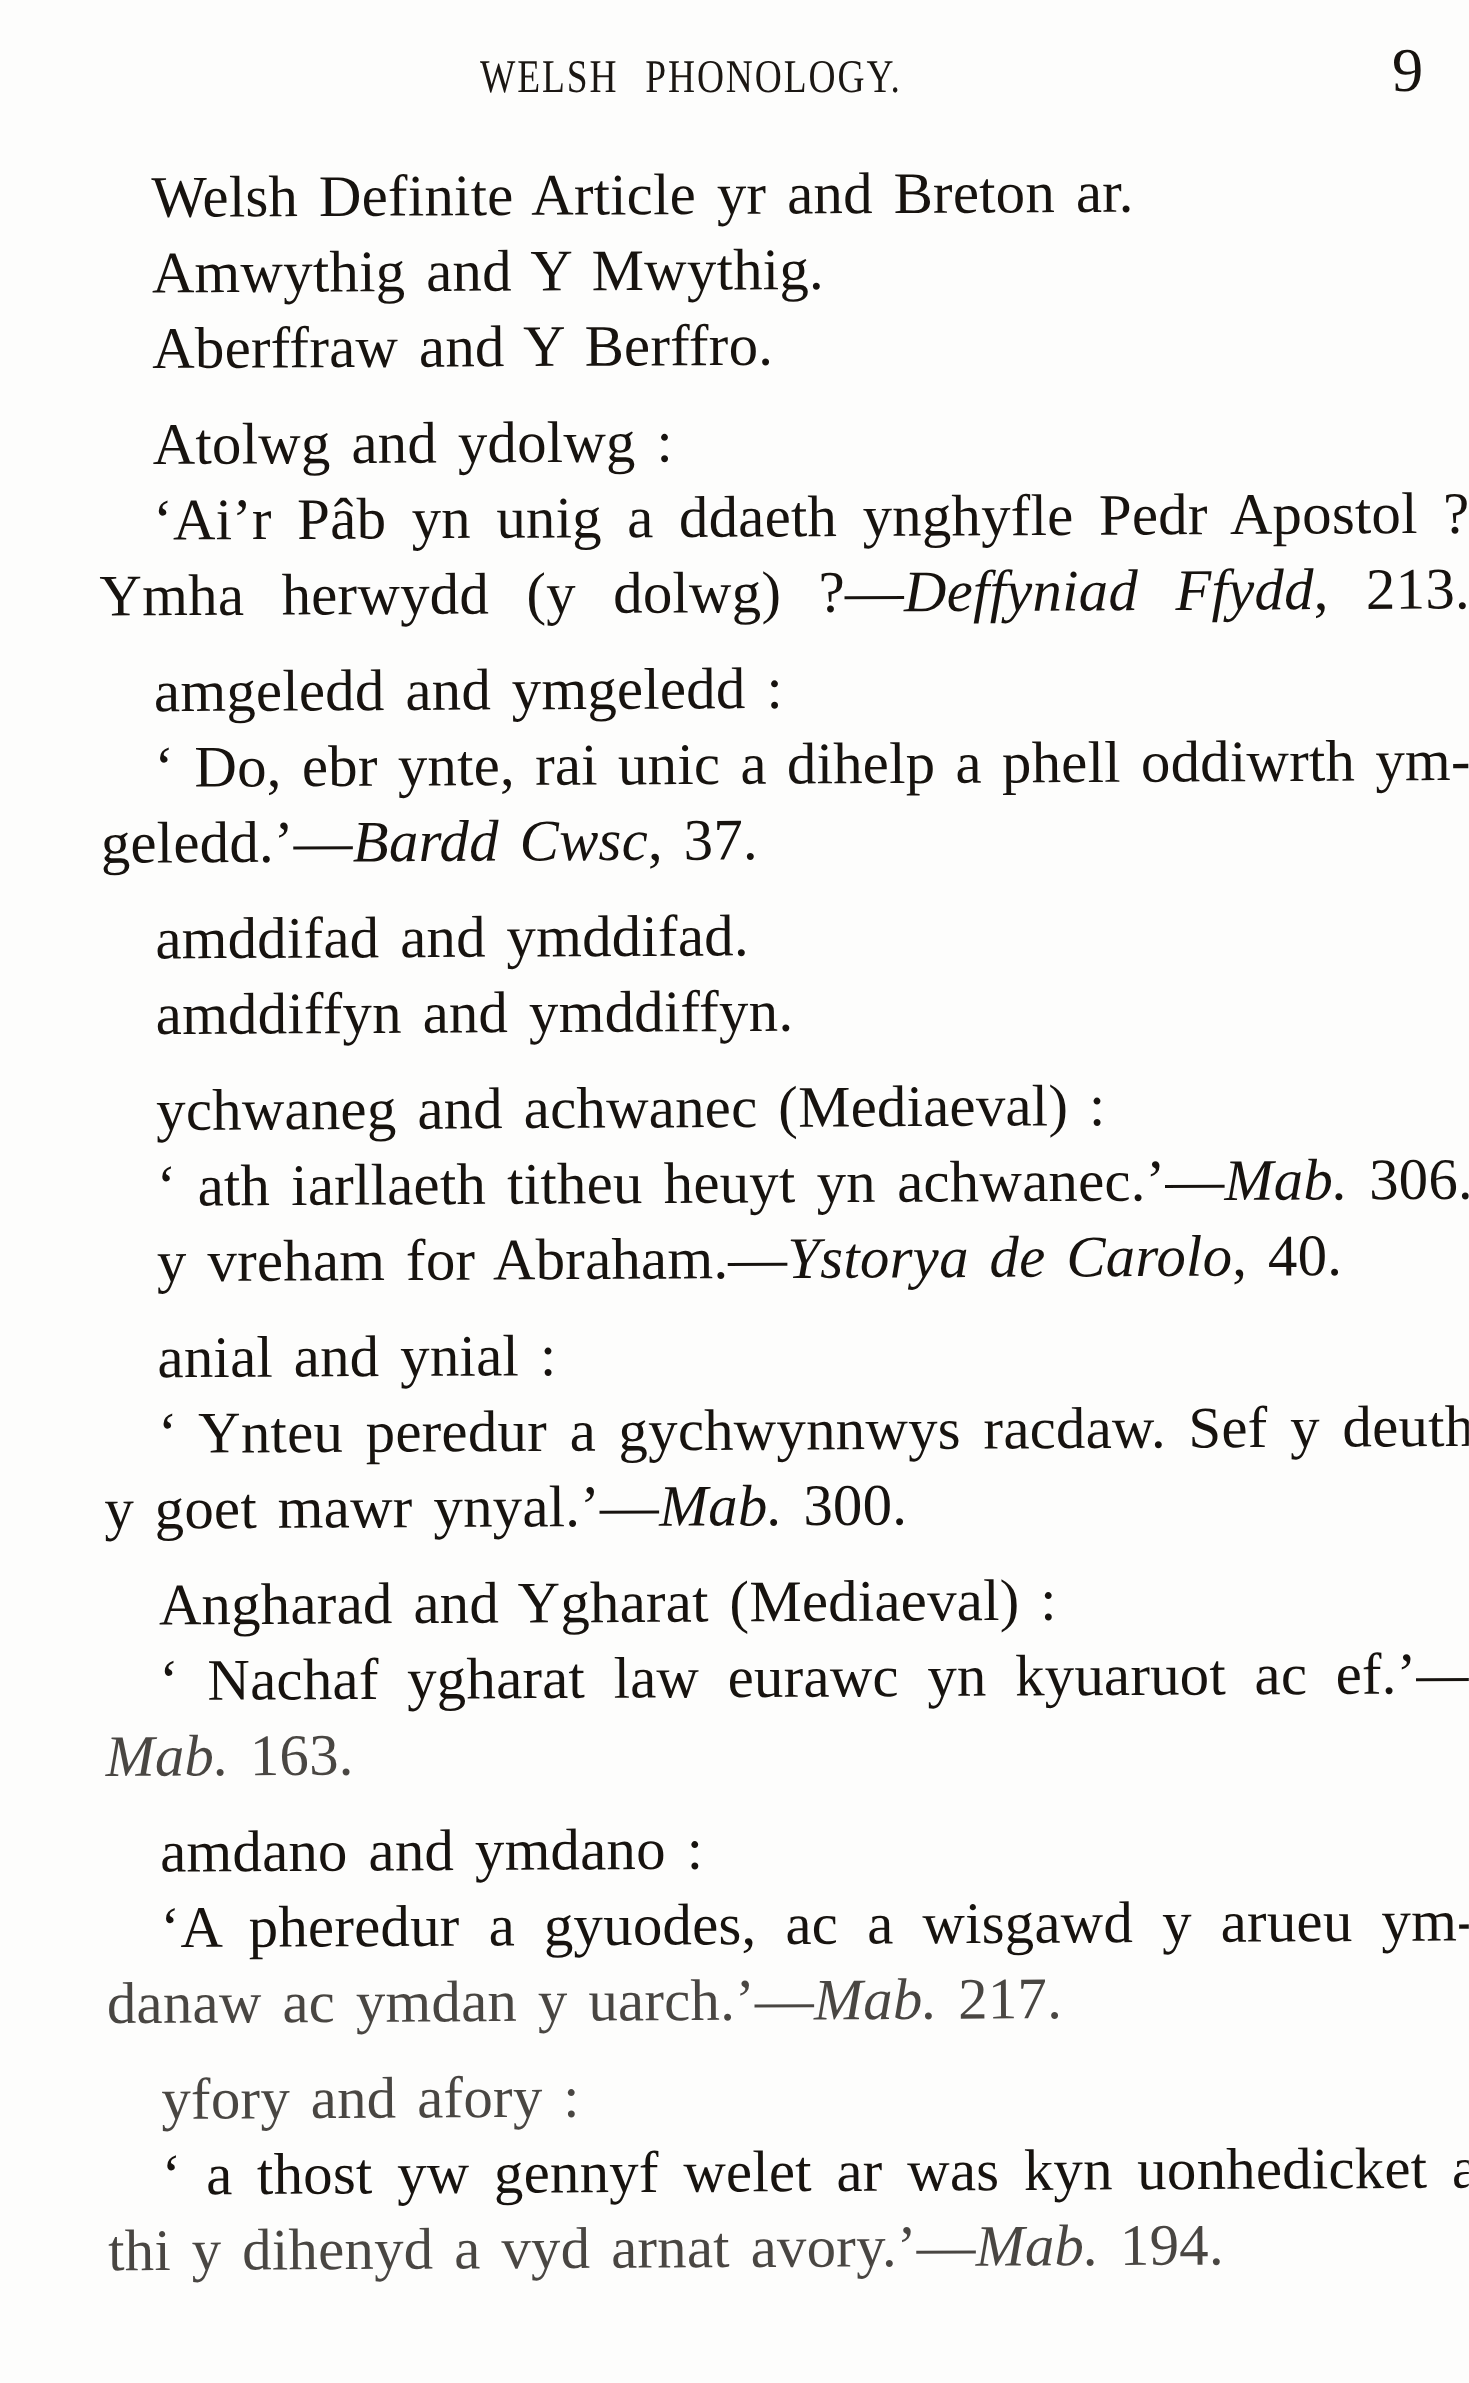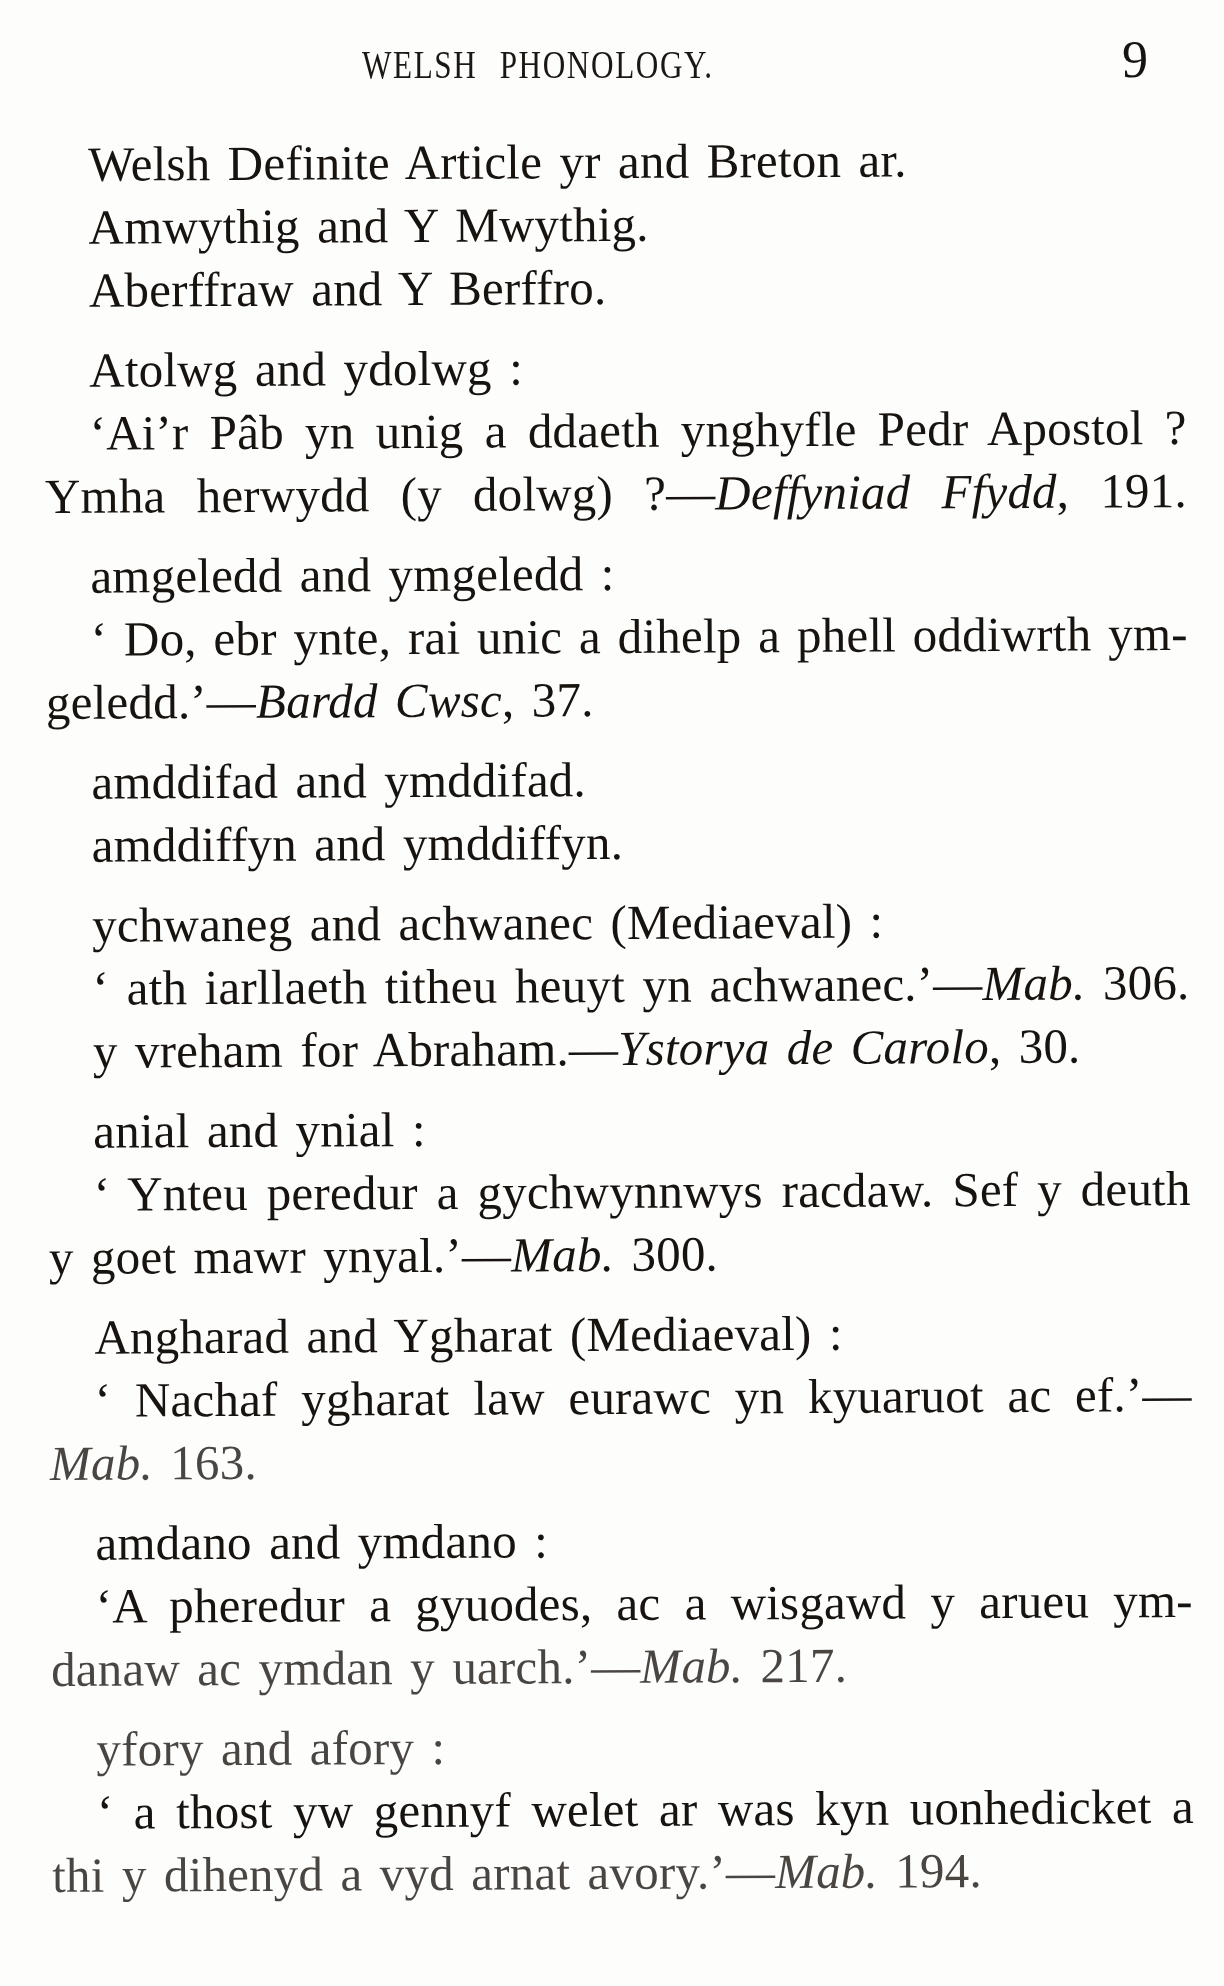--- a/index.html
+++ b/index.html
@@ -4,21 +4,21 @@
 <style>
   html, body { margin: 0; padding: 0; }
   body {
     width: 1224px; height: 1986px;
     background: #fdfdfc;
     overflow: hidden;
     font-family: "Liberation Serif", "DejaVu Serif", serif;
     color: #17130f;
     position: relative;
   }
-  .page { position: absolute; inset: 0; }
+  .page { position: absolute; inset: 0; margin-left: 38px; }
 
   
   .running-title {
     position: absolute;
     left: 362px; top: 42px;
     font-size: 39px;
     letter-spacing: 2px;
     word-spacing: 16px;
     transform: scaleX(0.8);
     transform-origin: 0 50%;
@@ -69,35 +69,35 @@
   </header>
   <main class="content">
       <div class="para">
         <div class="line indent"><span class="seg">Welsh Definite Article yr and Breton ar.</span></div>
         <div class="line indent"><span class="seg">Amwythig and Y Mwythig.</span></div>
         <div class="line indent"><span class="seg">Aberffraw and Y Berffro.</span></div>
       </div>
       <div class="para">
         <div class="line indent"><span class="seg">Atolwg and ydolwg :</span></div>
         <div class="line indent justify"><span class="seg">‘Ai’r Pâb yn unig a ddaeth ynghyfle Pedr Apostol ?</span></div>
-        <div class="line justify"><span class="seg">Ymha herwydd (y dolwg) ?—</span><span class="seg italic">Deffyniad Ffydd</span><span class="seg">, 191.</span></div>
+        <div class="line justify"><span class="seg">Ymha herwydd (y dolwg) ?—</span><span class="seg italic">Deffyniad Ffydd</span><span class="seg">, 213.</span></div>
       </div>
       <div class="para">
         <div class="line indent"><span class="seg">amgeledd and ymgeledd :</span></div>
         <div class="line indent justify"><span class="seg">‘ Do, ebr ynte, rai unic a dihelp a phell oddiwrth ym-</span></div>
         <div class="line"><span class="seg">geledd.’—</span><span class="seg italic">Bardd Cwsc</span><span class="seg">, 37.</span></div>
       </div>
       <div class="para">
         <div class="line indent"><span class="seg">amddifad and ymddifad.</span></div>
         <div class="line indent"><span class="seg">amddiffyn and ymddiffyn.</span></div>
       </div>
       <div class="para">
         <div class="line indent"><span class="seg">ychwaneg and achwanec (Mediaeval) :</span></div>
         <div class="line indent justify"><span class="seg">‘ ath iarllaeth titheu heuyt yn achwanec.’—</span><span class="seg italic">Mab.</span><span class="seg"> 306.</span></div>
-        <div class="line indent"><span class="seg">y vreham for Abraham.—</span><span class="seg italic">Ystorya de Carolo</span><span class="seg">, 30.</span></div>
+        <div class="line indent"><span class="seg">y vreham for Abraham.—</span><span class="seg italic">Ystorya de Carolo</span><span class="seg">, 40.</span></div>
       </div>
       <div class="para">
         <div class="line indent"><span class="seg">anial and ynial :</span></div>
         <div class="line indent justify"><span class="seg">‘ Ynteu peredur a gychwynnwys racdaw.  Sef y deuth</span></div>
         <div class="line"><span class="seg">y goet mawr ynyal.’—</span><span class="seg italic">Mab.</span><span class="seg"> 300.</span></div>
       </div>
       <div class="para">
         <div class="line indent"><span class="seg">Angharad and Ygharat (Mediaeval) :</span></div>
         <div class="line indent justify"><span class="seg">‘ Nachaf ygharat law eurawc yn kyuaruot ac ef.’—</span></div>
         <div class="line faded"><span class="seg italic">Mab.</span><span class="seg"> 163.</span></div>

